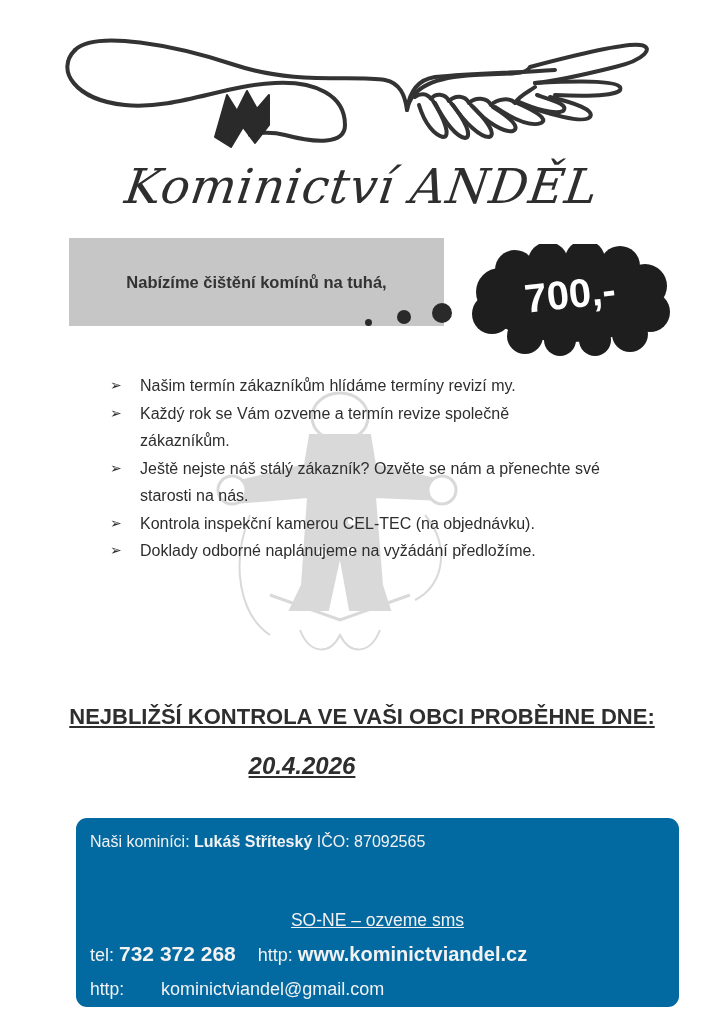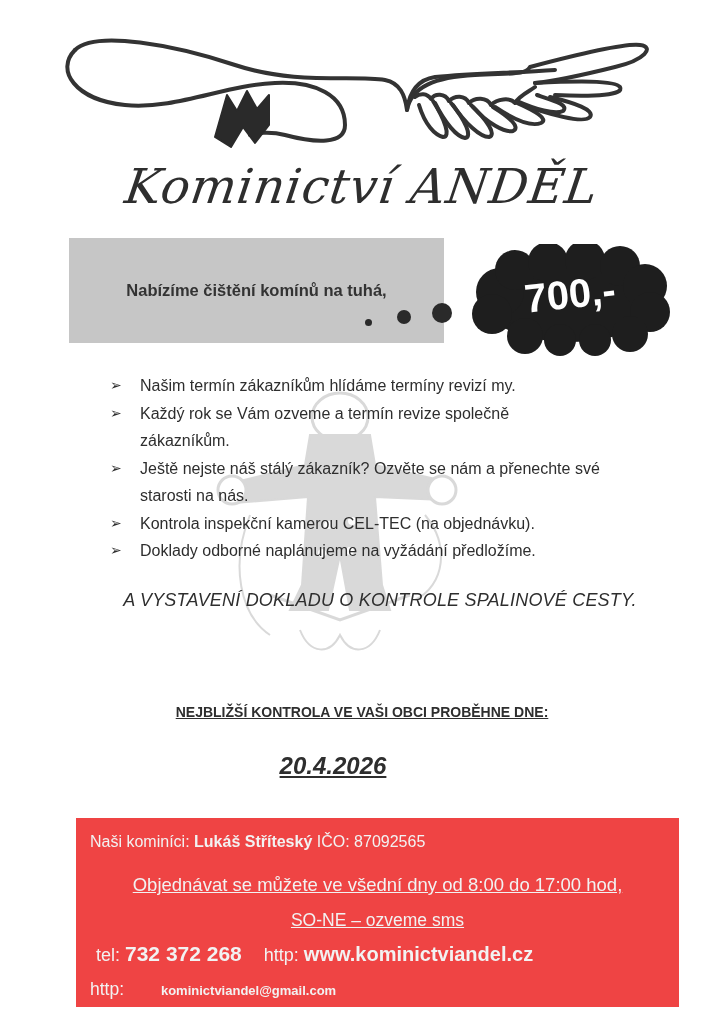--- a/index.html
+++ b/index.html
@@ -15,21 +15,21 @@
   .logo-title {
     left: 0; width: 724px; top: 158px; text-align: center;
     font-family: "DejaVu Serif", "Liberation Serif", serif;
     font-style: italic; font-weight: 400;
     font-size: 48px; letter-spacing: 1px; color: #2e2e2e;
     transform: skewX(-8deg);
   }
 
   
   .offer-box {
-    left: 69px; top: 238px; width: 375px; height: 105px;
+    left: 69px; top: 238px; width: 375px; height: 88px;
     background: #c6c6c6;
     display: flex; flex-direction: column; justify-content: center; align-items: center;
   }
   .offer-line {
     font-family: "Liberation Sans", sans-serif; font-weight: 700;
     font-size: 16.5px; line-height: 27px; color: #333;
     text-align: center; white-space: nowrap;
   }
   .offer-line.l3 { padding-left: 40px; }
   .dot { border-radius: 50%; background: #2a2a2a; }
@@ -60,44 +60,45 @@
   .price-block {
     left: 60px; width: 640px; top: 587px; text-align: center;
     font-family: "Liberation Sans", sans-serif; font-style: italic;
     font-size: 18px; line-height: 27px; color: #2e2e2e; letter-spacing: 0.2px;
   }
   .price-block b { font-weight: 700; }
 
   .next-check {
     left: 0; width: 724px; top: 704px; text-align: center;
     font-family: "Liberation Sans", sans-serif; font-weight: 700;
-    font-size: 14px; text-decoration: underline; color: #2e2e2e;
+    font-size: 22px; text-decoration: underline; color: #2e2e2e;
   }
   .next-date {
     left: 0; width: 604px; top: 752px; text-align: center;
     font-family: "Liberation Sans", sans-serif; font-weight: 700; font-style: italic;
-    font-size: 24px; text-decoration: underline; color: #2e2e2e; padding-left: 31px;
+    font-size: 24px; text-decoration: underline; color: #2e2e2e;
   }
 
   
   .contact-box {
     left: 76px; top: 818px; width: 603px; height: 189px;
-    background: #ef4444; color: #f2f2f2;
+    background: #0369a1; color: #f2f2f2;
     font-family: "Liberation Sans", sans-serif;
+    border-radius: 11px;
   }
   .c-row { position: absolute; white-space: nowrap; }
   .c1 { left: 14px; top: 15px; font-size: 16px; }
   .c2 { left: 0; width: 603px; top: 56px; text-align: center; font-size: 18.5px; text-decoration: underline; }
   .c3 { left: 0; width: 603px; top: 92px; text-align: center; font-size: 17.5px; text-decoration: underline; }
-  .c4 { left: 14px; top: 124px; font-size: 18px; margin-left: 6px; }
+  .c4 { left: 14px; top: 124px; font-size: 18px; }
   .c5 { left: 14px; top: 161px; font-size: 17.5px; }
   .c4 .big { font-size: 21px; font-weight: 700; }
   .c4 .gap { display: inline-block; width: 22px; }
   .c4 .url { font-size: 20px; font-weight: 700; }
-  .c5 .mail { font-weight: 700; font-size: 13px; padding-left: 32px; }
+  .c5 .mail { font-weight: 400; font-size: 18px; padding-left: 32px; }
   .b { font-weight: 700; }
 </style>
 </head>
 <body>
 
 <svg class="abs logo-svg" viewBox="0 0 620 145" fill="none" stroke="#333" stroke-width="4" stroke-linecap="round" stroke-linejoin="round">
 
   <path d="M 20 25 C 40 5, 120 20, 180 40 C 240 60, 300 50, 330 55 C 345 58, 350 70, 352 85 C 354 70, 360 55, 380 52 C 420 48, 460 48, 500 45"></path>
   <path d="M 20 25 C 0 45, 20 75, 70 80 C 120 85, 170 60, 220 58 C 260 56, 290 70, 290 100 C 290 120, 260 118, 230 110 C 215 106, 200 108, 195 110"></path>
 
@@ -182,31 +183,29 @@
     <span class="arrow">➢</span>
     <span class="txt">Kontrola inspekční kamerou CEL-TEC (na objednávku).</span>
   </div>
   <div class="bullet">
     <span class="arrow">➢</span>
     <span class="txt">Doklady odborné naplánujeme na vyžádání předložíme.</span>
   </div>
 </div>
 
 <div class="abs price-block">
-  <div>A VYSTAVENÍ DOKLADU O KONTROLE SPALINOVÉ CESTY.</div>
 </div>
 
 <div class="abs next-check">NEJBLIŽŠÍ KONTROLA VE VAŠI OBCI PROBĚHNE DNE:</div>
 <div class="abs next-date">20.4.2026</div>
 
 <div class="abs contact-box">
   <div class="c-row c1">
     <span>Naši kominíci: </span><span class="b">Lukáš Stříteský</span><span> IČO: </span><span>87092565</span>
   </div>
-  <div class="c-row c2">Objednávat se můžete ve všední dny od 8:00 do 17:00 hod,</div>
   <div class="c-row c3">SO-NE – ozveme sms</div>
   <div class="c-row c4">
     <span>tel: </span><span class="big">732 372 268</span><span class="gap"></span><span>http: </span><span class="url">www.kominictviandel.cz</span>
   </div>
   <div class="c-row c5">
     <span>http: </span><span class="mail">kominictviandel@gmail.com</span>
   </div>
 </div>
 
 </body></html>

